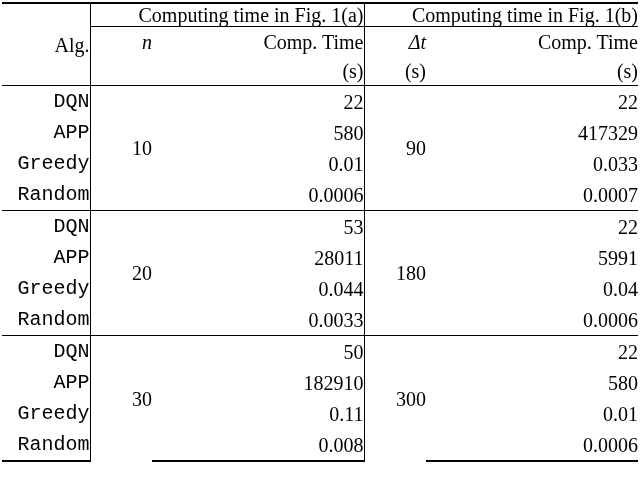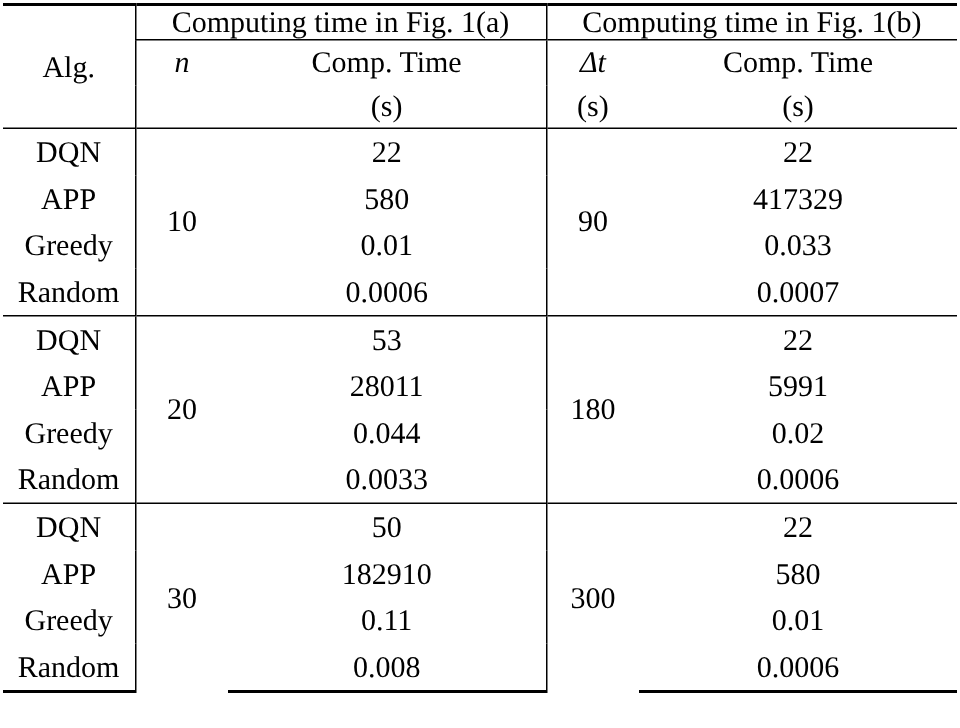--- a/index.html
+++ b/index.html
@@ -20,21 +20,21 @@
     position: relative;
   }
   table.tbl {
     border-collapse: collapse;
     width: 636px;
     margin: 2px 0 0 2px;
     table-layout: fixed;
   }
   table.tbl td, table.tbl th {
     font-weight: normal;
-    text-align: center;
+    text-align: right;
     vertical-align: middle;
     padding: 0;
     font-size: 20px;
     line-height: 1.12;
   }
   
   col.c-alg   { width: 88px; }
   col.c-n     { width: 62px; }
   col.c-t1    { width: 212px; }
   col.c-dt    { width: 62px; }
@@ -52,20 +52,21 @@
     font-size: 20px;
     padding: 3px 0 4px 0;
   }
   .sub {
     font-size: 17px;
   }
   .alg-cell {
     text-align: left;
     padding-left: 14px;
     font-size: 20px;
+    font-family: Liberation Mono, monospace;
   }
   .hdr-alg {
     font-size: 20px;
   }
   .italic { font-style: italic; }
   .datarow td { height: 31px; }
   .hdr-row2 td { height: 30px; }
   .hdr-row3 td { height: 28px; }
   .grouplabel { font-size: 20px; }
 </style>
@@ -134,21 +135,21 @@
         <td>22</td>
       </tr>
       <tr class="datarow">
         <td class="alg-cell">APP</td>
         <td>28011</td>
         <td>5991</td>
       </tr>
       <tr class="datarow">
         <td class="alg-cell">Greedy</td>
         <td>0.044</td>
-        <td>0.02</td>
+        <td>0.04</td>
       </tr>
       <tr class="datarow">
         <td class="alg-cell">Random</td>
         <td>0.0033</td>
         <td>0.0006</td>
       </tr>
 
       <tr class="datarow rule-thin">
         <td class="alg-cell">DQN</td>
         <td rowspan="4" class="vline-l grouplabel">30</td>

